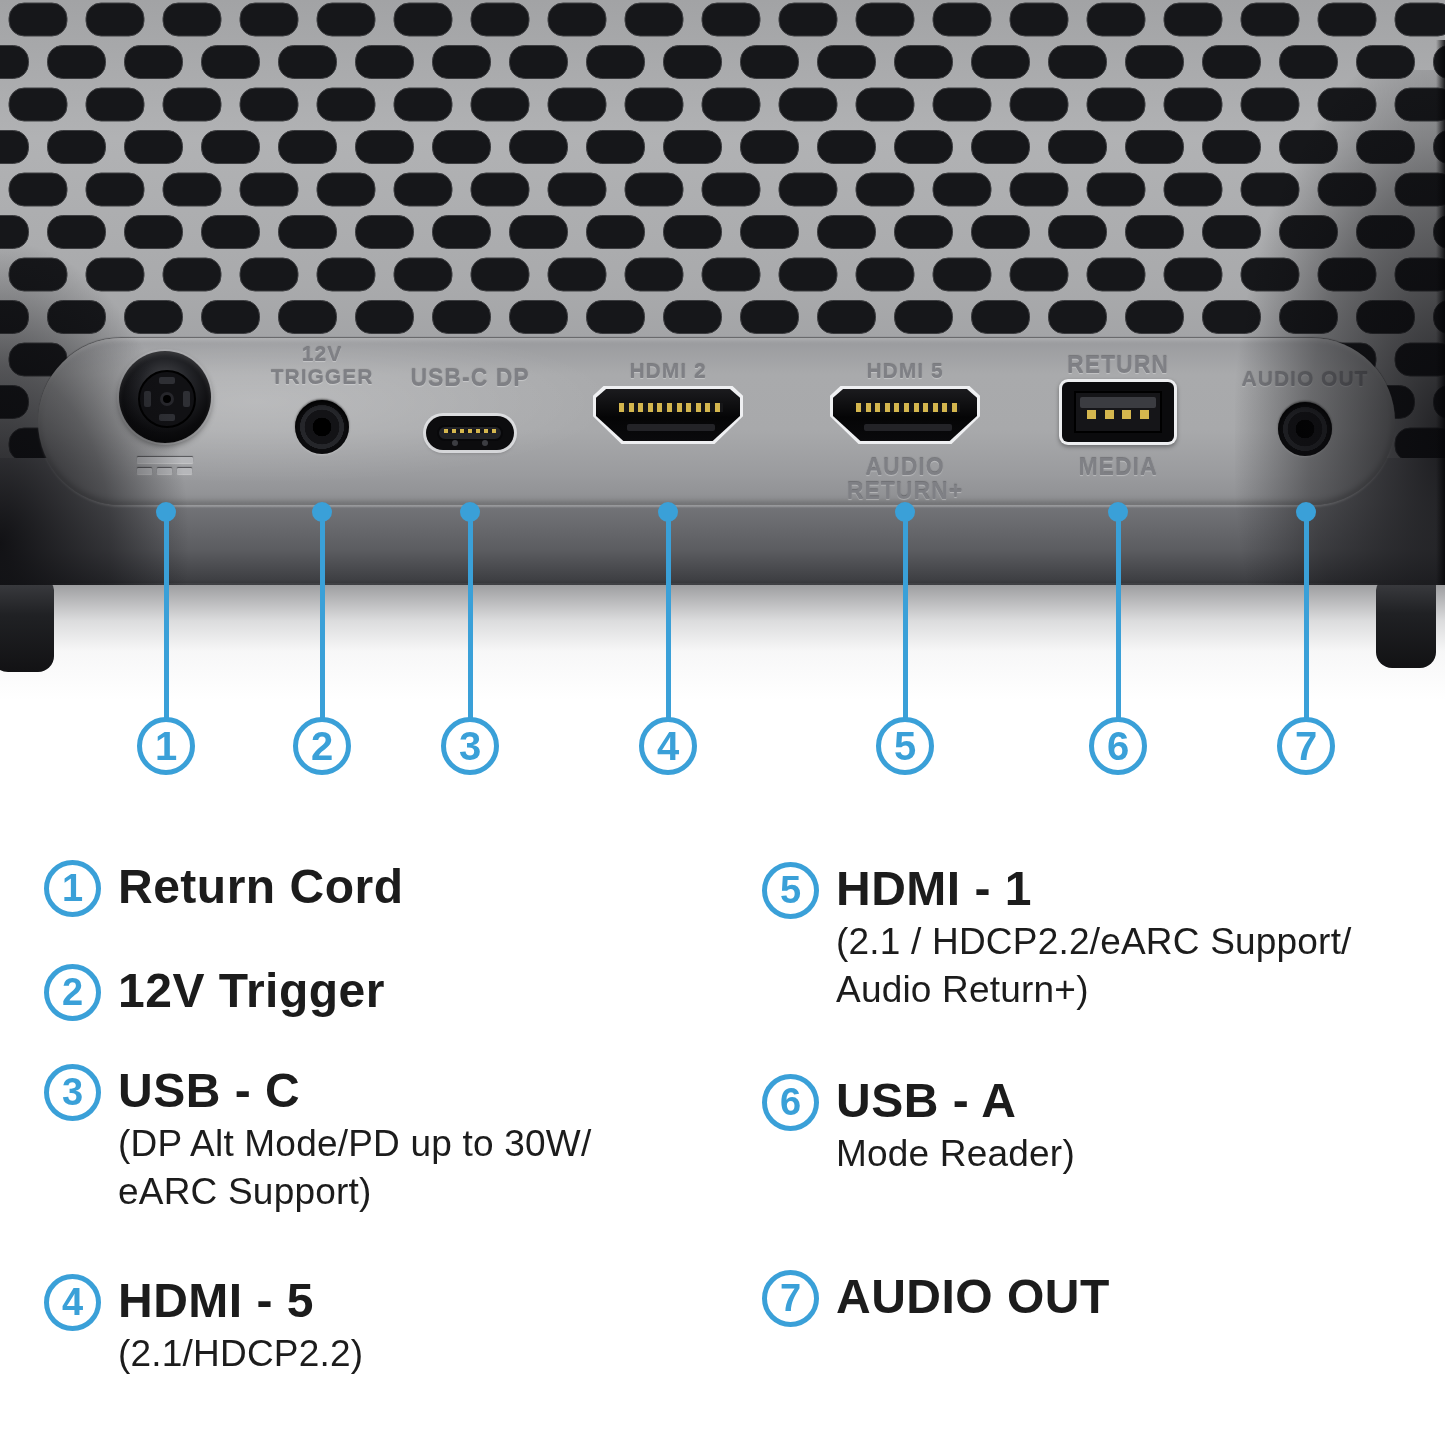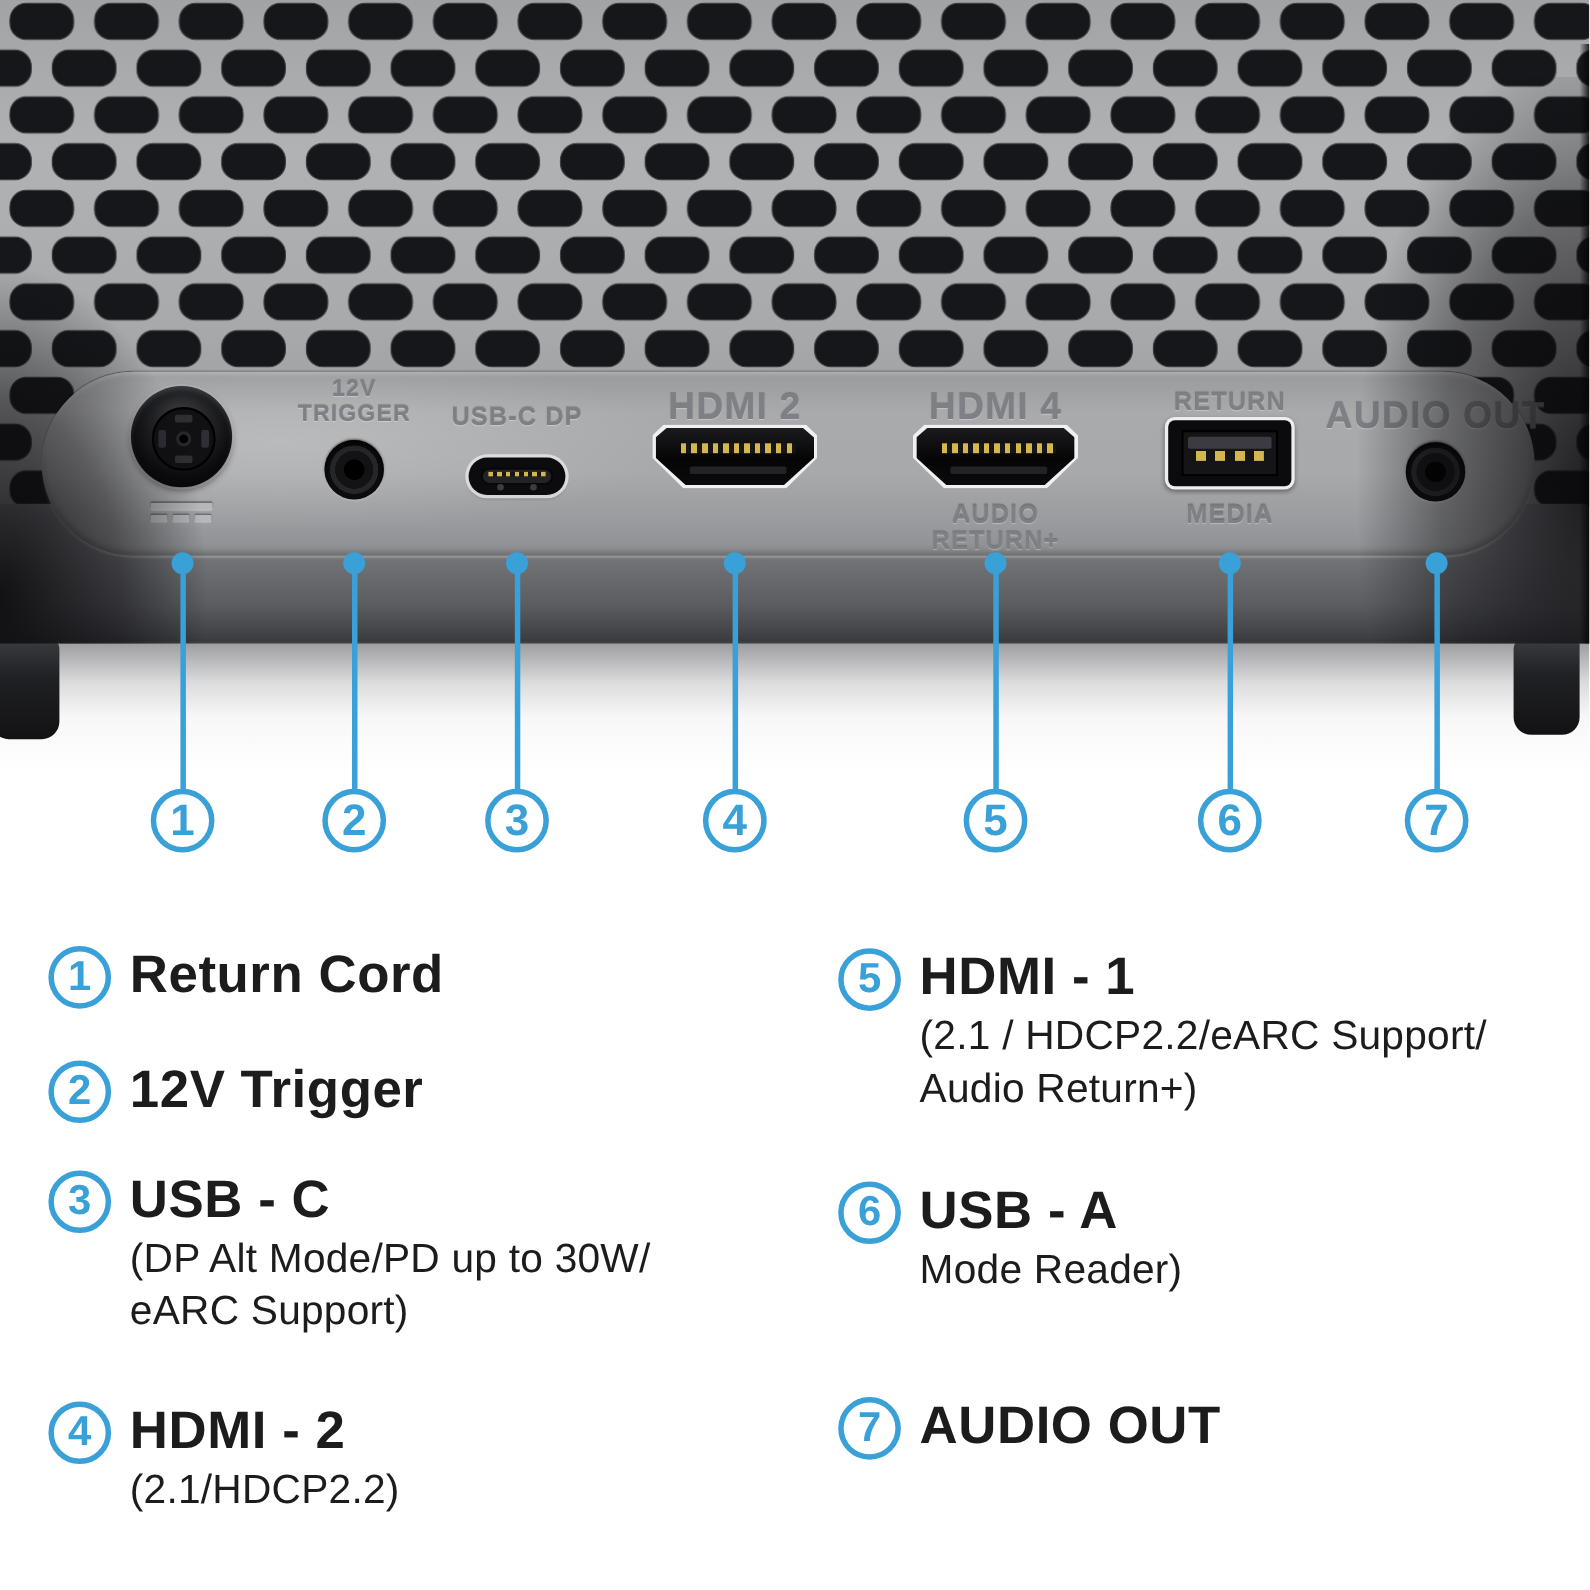--- a/index.html
+++ b/index.html
@@ -19,21 +19,21 @@
   .panel { position:absolute; left:38px; top:338px; width:1357px; height:167px; border-radius:84px;
     background:linear-gradient(180deg,#999a9d 0%,#a9aaac 22%,#a8a9ab 55%,#9a9b9e 82%,#8d8e91 100%);
     box-shadow:0 -1px 1px rgba(20,20,22,.45), 0 2px 2px rgba(255,255,255,.28),
                inset 0 2px 4px rgba(255,255,255,.3), inset 0 -3px 6px rgba(0,0,0,.28); }
   .panel::before { content:""; position:absolute; inset:0; border-radius:84px;
     background:radial-gradient(38% 70% at 16% 38%, rgba(255,255,255,.20), rgba(255,255,255,0) 70%); }
 
   .port-label { position:absolute; transform:translateX(-50%); white-space:nowrap;
     color:#7f8085; font-weight:700; letter-spacing:1px;
     text-shadow:0 1px 1px rgba(255,255,255,.32), 0 -1px 1px rgba(35,35,40,.35); }
-  .lbl-lg { font-size:34px; line-height:25px; }
+  .lbl-lg { font-size:21px; line-height:25px; }
   .lbl-md { font-size:23px; line-height:23px; }
   .lbl-sm { font-size:21px; line-height:22px; }
 
   
   .power-port { position:absolute; left:81px; top:13px; width:92px; height:92px; border-radius:50%;
     background:radial-gradient(circle at 50% 36%, #4a4b4f 0%, #232428 34%, #0b0b0d 66%, #000 100%);
     box-shadow:0 0 0 2px rgba(215,216,219,.22), 0 3px 6px rgba(0,0,0,.45), inset 0 3px 5px rgba(255,255,255,.14); }
   .power-inner { position:absolute; left:19px; top:19px; width:54px; height:54px; border-radius:50%;
     background:#111114; border:2px solid #000; }
   .power-pin { position:absolute; left:50%; top:50%; width:14px; height:14px; margin:-7px 0 0 -7px;
@@ -175,21 +175,21 @@
     </div>
 
     <div class="port-label lbl-lg" style="left:630px; top:20px">HDMI 2</div>
     <div class="hdmi-port" style="left:555px; top:48px">
       <div class="hdmi-body">
         <div class="hdmi-pins"></div>
         <div class="hdmi-bar"></div>
       </div>
     </div>
 
-    <div class="port-label lbl-lg" style="left:867px; top:20px">HDMI 4</div>
+    <div class="port-label lbl-lg" style="left:867px; top:20px">HDMI 5</div>
     <div class="hdmi-port" style="left:792px; top:48px">
       <div class="hdmi-body">
         <div class="hdmi-pins"></div>
         <div class="hdmi-bar"></div>
       </div>
     </div>
     <div class="port-label lbl-md" style="left:867px; top:118px">AUDIO</div>
     <div class="port-label lbl-md" style="left:867px; top:142px">RETURN+</div>
 
     <div class="port-label lbl-md" style="left:1080px; top:16px">RETURN</div>
@@ -263,21 +263,21 @@
     <div class="legend-num">3</div>
     <div class="legend-text">
       <div class="legend-title">USB - C</div>
       <div class="legend-sub">(DP Alt Mode/PD up to 30W/</div>
       <div class="legend-sub">eARC Support)</div>
     </div>
   </div>
   <div class="legend-item" style="left:44px; top:1272px">
     <div class="legend-num">4</div>
     <div class="legend-text">
-      <div class="legend-title">HDMI - 2</div>
+      <div class="legend-title">HDMI - 5</div>
       <div class="legend-sub">(2.1/HDCP2.2)</div>
     </div>
   </div>
   <div class="legend-item" style="left:762px; top:860px">
     <div class="legend-num">5</div>
     <div class="legend-text">
       <div class="legend-title">HDMI - 1</div>
       <div class="legend-sub">(2.1 / HDCP2.2/eARC Support/</div>
       <div class="legend-sub">Audio Return+)</div>
     </div>

